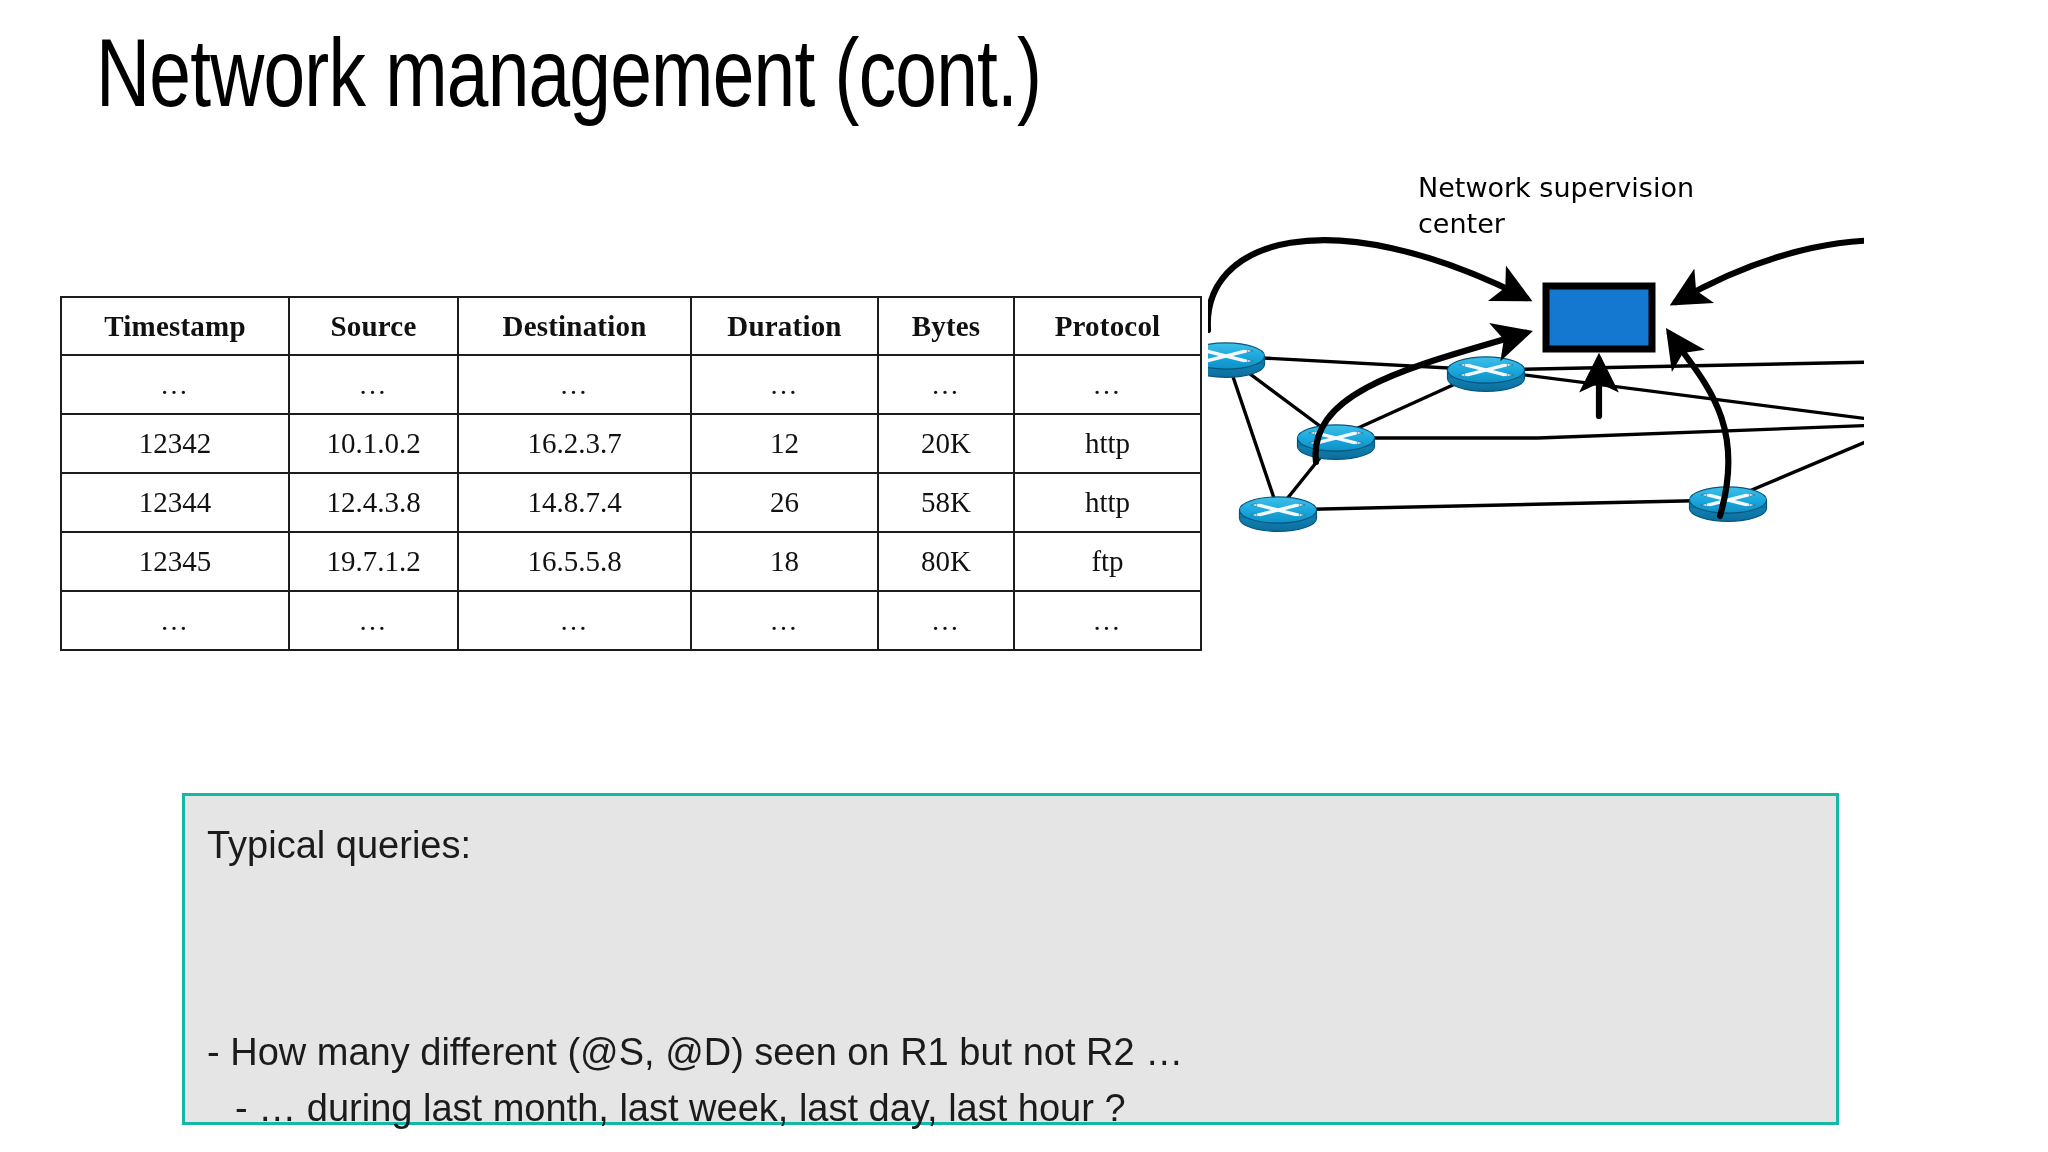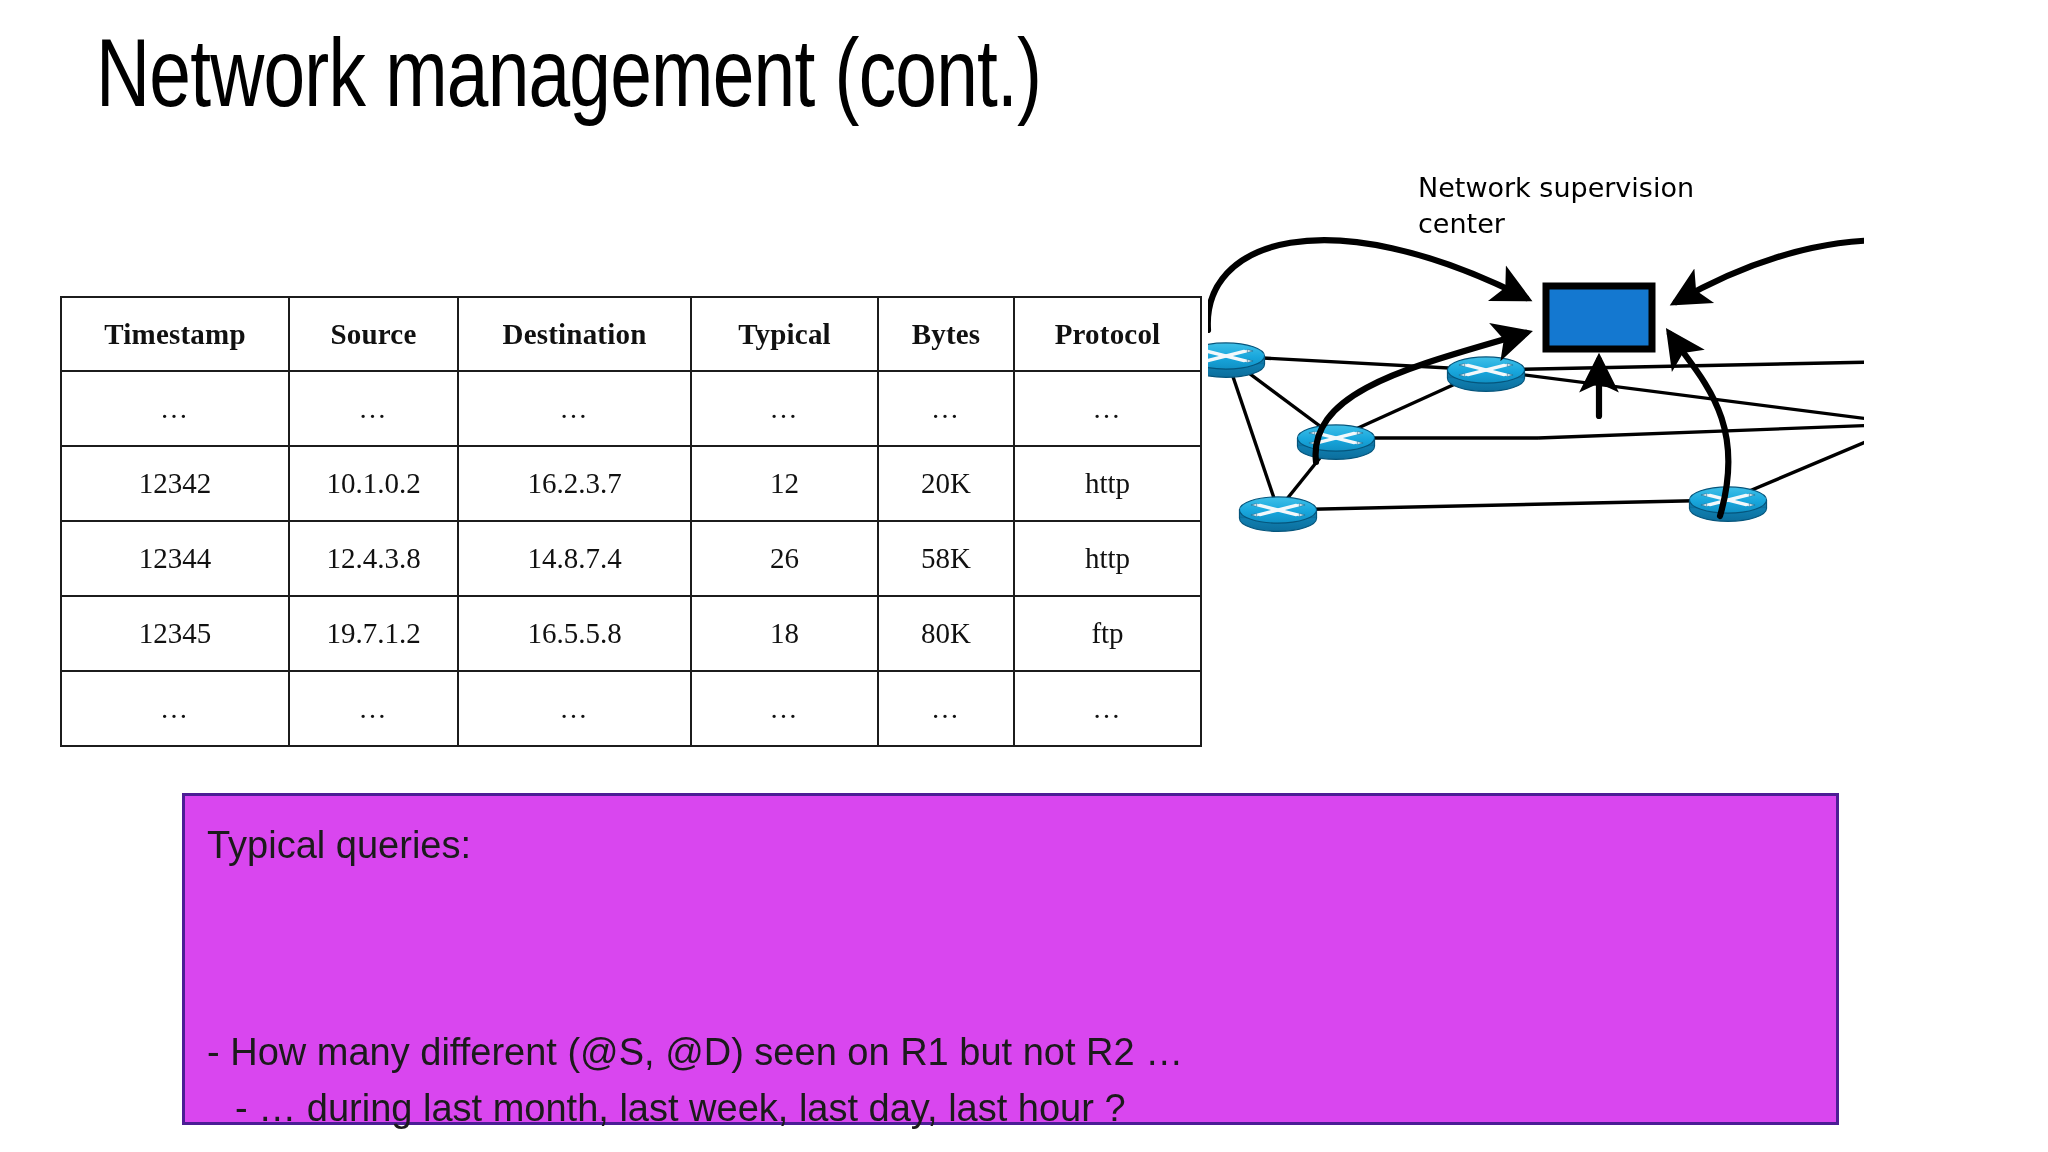--- a/index.html
+++ b/index.html
@@ -41,21 +41,21 @@
     border-collapse: collapse;
     table-layout: fixed;
     font-family: "Liberation Serif", serif;
     background: #ffffff;
   }
   #flow-table td, #flow-table th {
     border: 2px solid #1c1c1c;
     text-align: center;
     vertical-align: middle;
     color: #111111;
-    padding: 8px;
+    padding: 0;
   }
   #flow-table thead th {
     height: 56px;
     font-size: 29px;
     font-weight: 700;
     letter-spacing: 0.2px;
   }
   #flow-table tbody td {
     height: 57px;
     font-size: 29px;
@@ -93,22 +93,22 @@
     color: #000000;
   }
 
   
   #queries-box {
     position: absolute;
     left: 182px;
     top: 793px;
     width: 1657px;
     height: 332px;
-    border: 3px solid #4c1d95;
-    background: #d946ef;
+    border: 3px solid #14b8a6;
+    background: #e5e5e5;
     box-sizing: border-box;
   }
   .query-line {
     position: absolute;
     left: 22px;
     font-family: "Liberation Sans", sans-serif;
     font-size: 38px;
     color: #1b1b1b;
     white-space: nowrap;
   }
@@ -131,21 +131,21 @@
         <col class="col-dst">
       <col class="col-dur">
         <col class="col-byt">
         <col class="col-pro">
     </colgroup>
     <thead>
       <tr>
         <th>Timestamp</th>
         <th>Source</th>
         <th>Destination</th>
-        <th>Typical</th>
+        <th>Duration</th>
         <th>Bytes</th>
         <th>Protocol</th>
       </tr>
     </thead>
     <tbody>
       <tr class="ellipsis-row">
         <td>…</td>
         <td>…</td>
         <td>…</td>
         <td>…</td>

